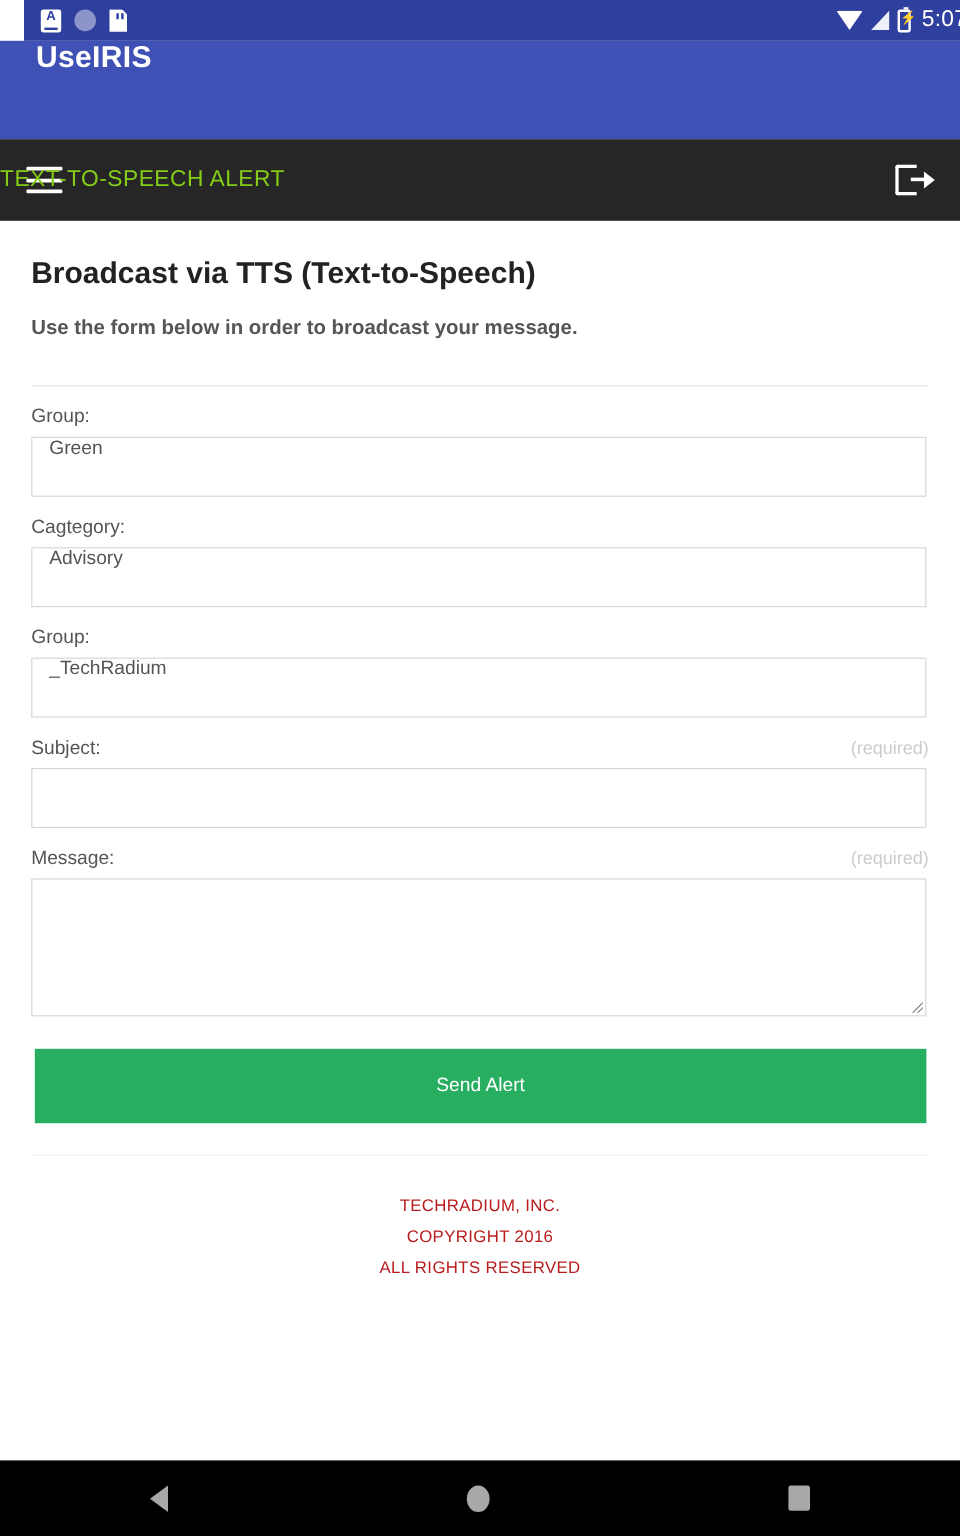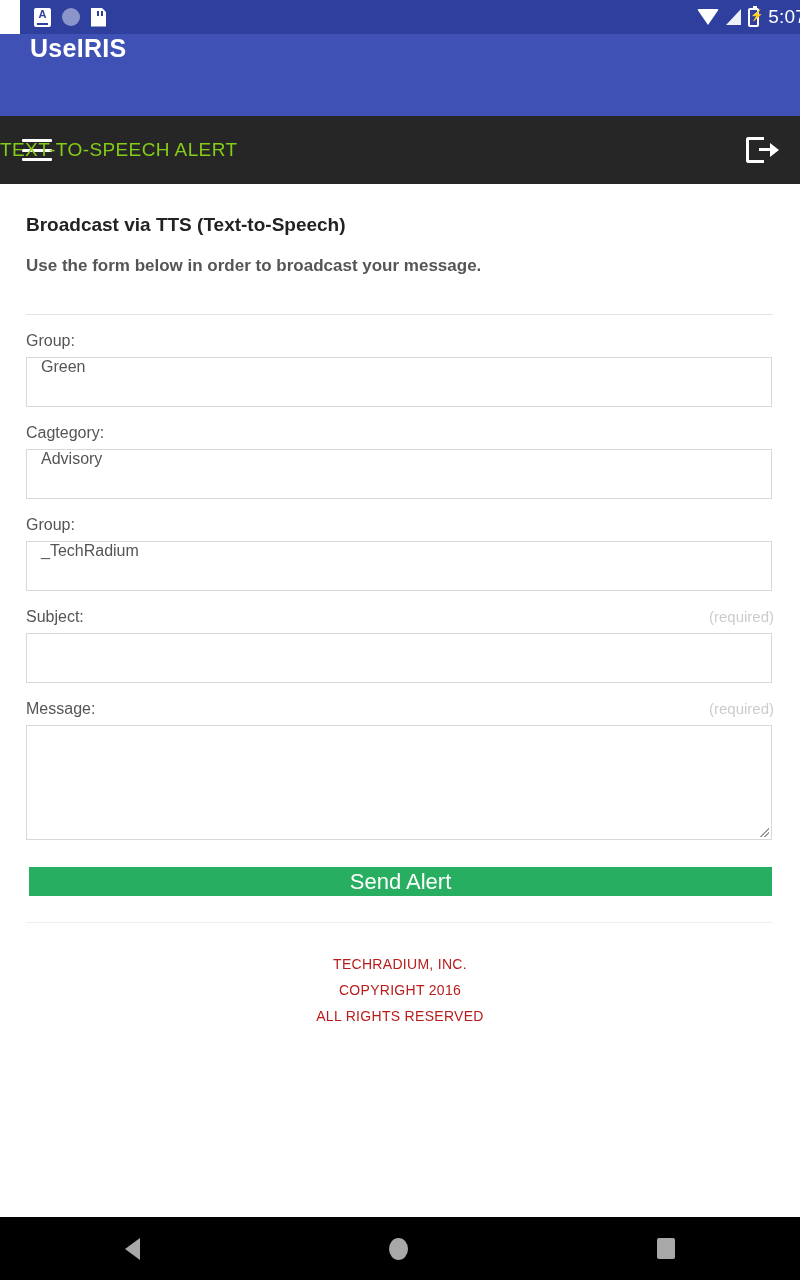--- a/index.html
+++ b/index.html
@@ -109,21 +109,21 @@
   }
   .logout-icon .arrow-head {
     position: absolute; left: 24px; top: 8px; width: 0; height: 0;
     border-top: 7px solid transparent; border-bottom: 7px solid transparent;
     border-left: 9px solid #ffffff;
   }
 
   
   .content { position: absolute; top: 184px; left: 0; width: 800px; padding: 0 26px; }
   .page-heading {
-    font-size: 19px; font-weight: bold; color: #222222; margin-top: 30px; letter-spacing: 0;
+    font-size: 25px; font-weight: bold; color: #222222; margin-top: 30px; letter-spacing: 0;
   }
   .page-sub { font-size: 17px; color: #555555; margin-top: 20px; font-weight: bold; }
   .hr { height: 1px; background: #e4e4e4; margin-top: 38px; width: 747px; }
 
   .field-group { margin-top: 17px; }
   .field-label-row { display: flex; justify-content: space-between; align-items: baseline; }
   .field-label { font-size: 16px; color: #555555; }
   .required-tag { font-size: 15px; color: #cccccc; }
   .field-box {
     width: 746px; border: 1px solid #d8d8d8; background: #ffffff;
@@ -137,22 +137,22 @@
     margin-top: 7px; position: relative;
   }
   .resize-grip {
     position: absolute; right: 2px; bottom: 2px; width: 9px; height: 9px;
     background:
       linear-gradient(135deg, transparent 0 48%, #9a9a9a 48% 58%, transparent 58% 100%),
       linear-gradient(135deg, transparent 0 72%, #9a9a9a 72% 82%, transparent 82% 100%);
   }
 
   .send-btn {
-    width: 743px; height: 29px; margin: 27px 0 0 3px; background: #27ae60;
-    border: none; color: #ffffff; font-size: 22px; cursor: pointer;
+    width: 743px; height: 62px; margin: 27px 0 0 3px; background: #27ae60;
+    border: none; color: #ffffff; font-size: 16px; cursor: pointer;
     display: flex; align-items: center; justify-content: center;
     font-family: "Liberation Sans", sans-serif;
   }
   .footer-hr { height: 1px; background: #eeeeee; margin-top: 26px; width: 747px; }
   .footer { margin-top: 28px; text-align: center; }
   .footer div { font-size: 14px; color: #b91c1c; letter-spacing: .3px; line-height: 26px; }
 
   
   .navbar {
     position: absolute; bottom: 0; left: 0; width: 800px; height: 63px;

